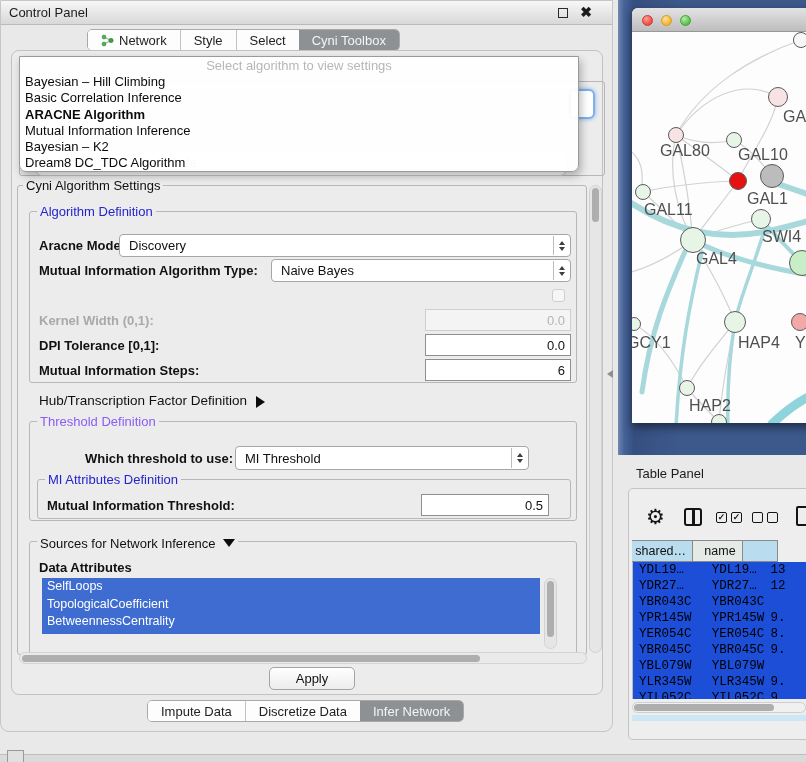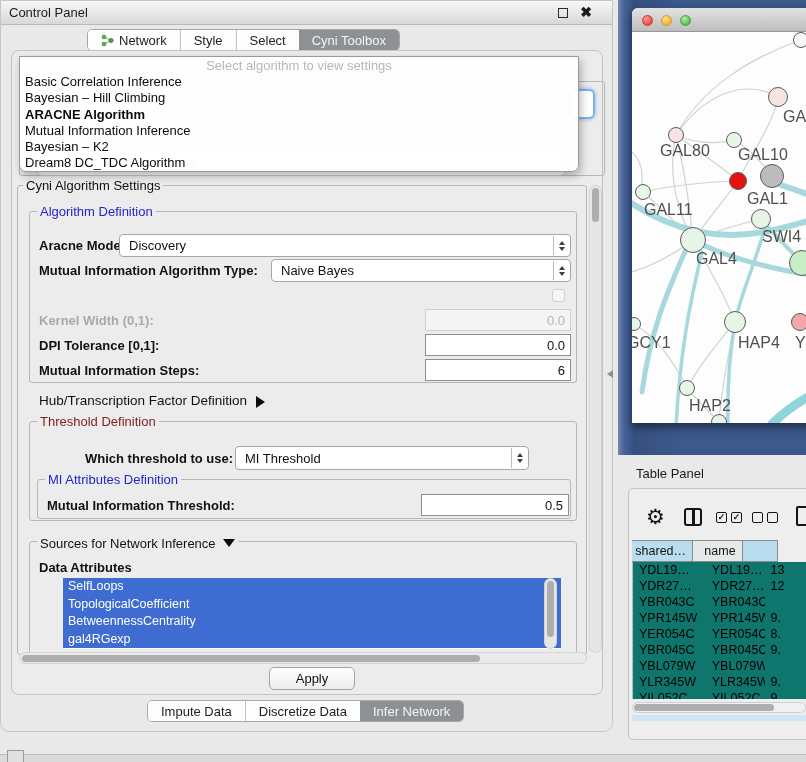--- a/index.html
+++ b/index.html
@@ -26,21 +26,21 @@
   .tab.sel + .tab{border-left:none;}
   .neticon{display:inline-flex;width:13px;height:13px;}
 
   .cp-inner{position:absolute;left:10px;top:49px;width:592px;height:645px;background:#ececec;
             border:1px solid #c2c2c2;border-radius:8px;}
 
   
   .gbox{position:absolute;border:1px solid #b7b7b7;border-radius:3px;}
   .gtitle{position:absolute;font-size:13px;background:#ececec;padding:0 3px;white-space:nowrap;color:#111;}
   .t-blue{color:#2323cf;}
-  .t-green{color:#7f1d1d;}
+  .t-green{color:#8b5cf6;}
   .lbl{position:absolute;font-size:13px;font-weight:bold;color:#111;white-space:nowrap;}
   .lbl.dis{color:#a9a9a9;}
 
   .combo{position:absolute;background:#fff;border:1px solid #a6a6a6;border-radius:4px;
          display:flex;align-items:center;padding-left:9px;font-size:13px;color:#111;}
   .spin{position:absolute;right:1px;top:1px;bottom:1px;width:16px;border-left:1px solid #bdbdbd;
         display:flex;flex-direction:column;align-items:center;justify-content:center;gap:2px;}
   .spin:before{content:"";width:0;height:0;border:3px solid transparent;border-bottom:4px solid #3d3d3d;}
   .spin:after{content:"";width:0;height:0;border:3px solid transparent;border-top:4px solid #3d3d3d;}
 
@@ -56,21 +56,21 @@
   .popup{position:absolute;left:18px;top:55px;width:560px;height:116px;background:rgba(255,255,255,0.94);
          border:1px solid #9a9a9a;border-radius:0 0 7px 7px;box-shadow:2px 4px 8px rgba(0,0,0,0.28);
          z-index:30;font-size:13px;color:#0b0b0b;overflow:hidden;}
   .pp-prompt{height:17px;line-height:17px;text-align:center;color:#b7b7b7;}
   .pp-item{height:16.3px;line-height:16.3px;padding-left:5px;white-space:nowrap;}
   .pp-item.b{font-weight:bold;}
 
   .ghost{position:absolute;color:#9a9a9a;font-size:13px;z-index:2;white-space:nowrap;}
 
   
-  .attr-list{position:absolute;left:62px;top:585px;width:498px;height:71px;background:#fff;overflow:hidden;z-index:3;}
+  .attr-list{position:absolute;left:41px;top:585px;width:498px;height:56px;background:#fff;overflow:hidden;z-index:3;}
   .attr-item{height:17.6px;line-height:17.6px;background:#3e6cd1;color:#fff;font-size:12.5px;padding-left:5px;}
 
   .sb-track-v{position:absolute;background:#e6e6e6;border:1px solid #d2d2d2;border-radius:7px;}
   .sb-thumb{position:absolute;background:#aeaeae;border-radius:6px;}
 
   .btn{position:absolute;background:linear-gradient(#ffffff,#ececec);border:1px solid #a3a3a3;border-radius:5px;
        display:flex;align-items:center;justify-content:center;font-size:13px;color:#111;}
 
   
   .desktop{position:absolute;left:618px;top:0;width:188px;height:455px;overflow:hidden;
@@ -86,21 +86,21 @@
 
   
   .tp-title{position:absolute;left:636px;top:466px;font-size:13px;color:#1c1c1c;}
   .tp-box{position:absolute;left:628px;top:488px;width:184px;height:252px;background:#eeeeee;
           border:1px solid #c3c3c3;border-radius:5px;}
   .icon-sq{position:absolute;border:2px solid #141414;border-radius:3px;background:transparent;}
   .cb2{display:inline-block;width:11px;height:11px;border:1.6px solid #141414;border-radius:2px;
        font-size:9px;line-height:9px;text-align:center;font-weight:bold;color:#141414;}
   .tbl-hcell{height:22px;display:flex;align-items:center;justify-content:flex-end;padding-right:6px;
              font-size:12.5px;color:#111;border-right:1px solid #8a8a8a;border-top:1px solid #8a8a8a;border-bottom:1px solid #8a8a8a;}
-  .tbl-row{display:flex;height:16px;background:#0f766e;}
+  .tbl-row{display:flex;height:16px;background:#1d4ed8;font-family:Liberation Mono, monospace;}
   .tbl-cell{font-size:12.5px;color:#000;padding-left:6px;line-height:16px;overflow:hidden;white-space:nowrap;}
 
   .bottom-bar{position:absolute;left:0;top:754px;width:806px;height:8px;background:#dadada;border-top:1px solid #bdbdbd;}
 </style>
 </head>
 <body>
 
 <div class="screen">
 
   <section class="cp-window">
@@ -138,22 +138,22 @@
 
     <div class="gbox" style="left:18px;top:80px;width:586px;height:95px;z-index:1;"></div>
     <div class="abs" style="left:568px;top:88px;width:26px;height:30px;border:2px solid #7fb1e8;border-radius:6px;background:#fff;box-shadow:0 0 4px #7fb1e8;z-index:2;"></div>
     <div class="abs" style="left:34px;top:149px;width:532px;height:26px;border:1px solid #c6c6c6;border-radius:7px;background:#fbfbfb;z-index:2;">
       <span class="ghost" style="left:8px;top:4px;">gal-filtered sif default node</span>
     </div>
 
     <div class="popup">
       <div class="pp-prompt">Select algorithm to view settings</div>
       <div id="pp-items">
+          <div class="pp-item">Bayesian – Hill Climbing</div>
           <div class="pp-item">Basic Correlation Inference</div>
-          <div class="pp-item">Bayesian – Hill Climbing</div>
           <div class="pp-item b">ARACNE Algorithm</div>
           <div class="pp-item">Mutual Information Inference</div>
           <div class="pp-item">Bayesian – K2</div>
           <div class="pp-item">Dream8 DC_TDC Algorithm</div>
         </div>
     </div>
 
     <div class="gbox" style="left:16px;top:184px;width:570px;height:470px;"></div>
     <span class="gtitle" style="left:22px;top:177px;">Cyni Algorithm Settings</span>
 
@@ -202,21 +202,21 @@
 
     <span class="lbl" style="left:84px;top:450px;">Which threshold to use:</span>
     <div class="combo" style="left:234px;top:445px;width:294px;height:24px;">
       <span>MI Threshold</span>
       <span class="spin"></span>
     </div>
 
     <div class="gbox" style="left:36px;top:478px;width:534px;height:40px;"></div>
     <span class="gtitle t-blue" style="left:44px;top:471px;">MI Attributes Definition</span>
     <span class="lbl" style="left:46px;top:497px;">Mutual Information Threshold:</span>
-    <div class="tin" style="left:420px;top:493px;width:148px;height:22px;">
+    <div class="tin" style="left:420px;top:493px;width:128px;height:22px;">
       <span>0.5</span>
     </div>
 
     <div class="gbox" style="left:28px;top:540px;width:548px;height:114px;"></div>
     <span class="gtitle" style="left:36px;top:533px;">
       <span>Sources for Network Inference</span><span class="tri-d"></span>
     </span>
     <span class="lbl" style="left:38px;top:559px;">Data Attributes</span>
 
     <div class="attr-list" style="top:577px;" id="attr-list">

